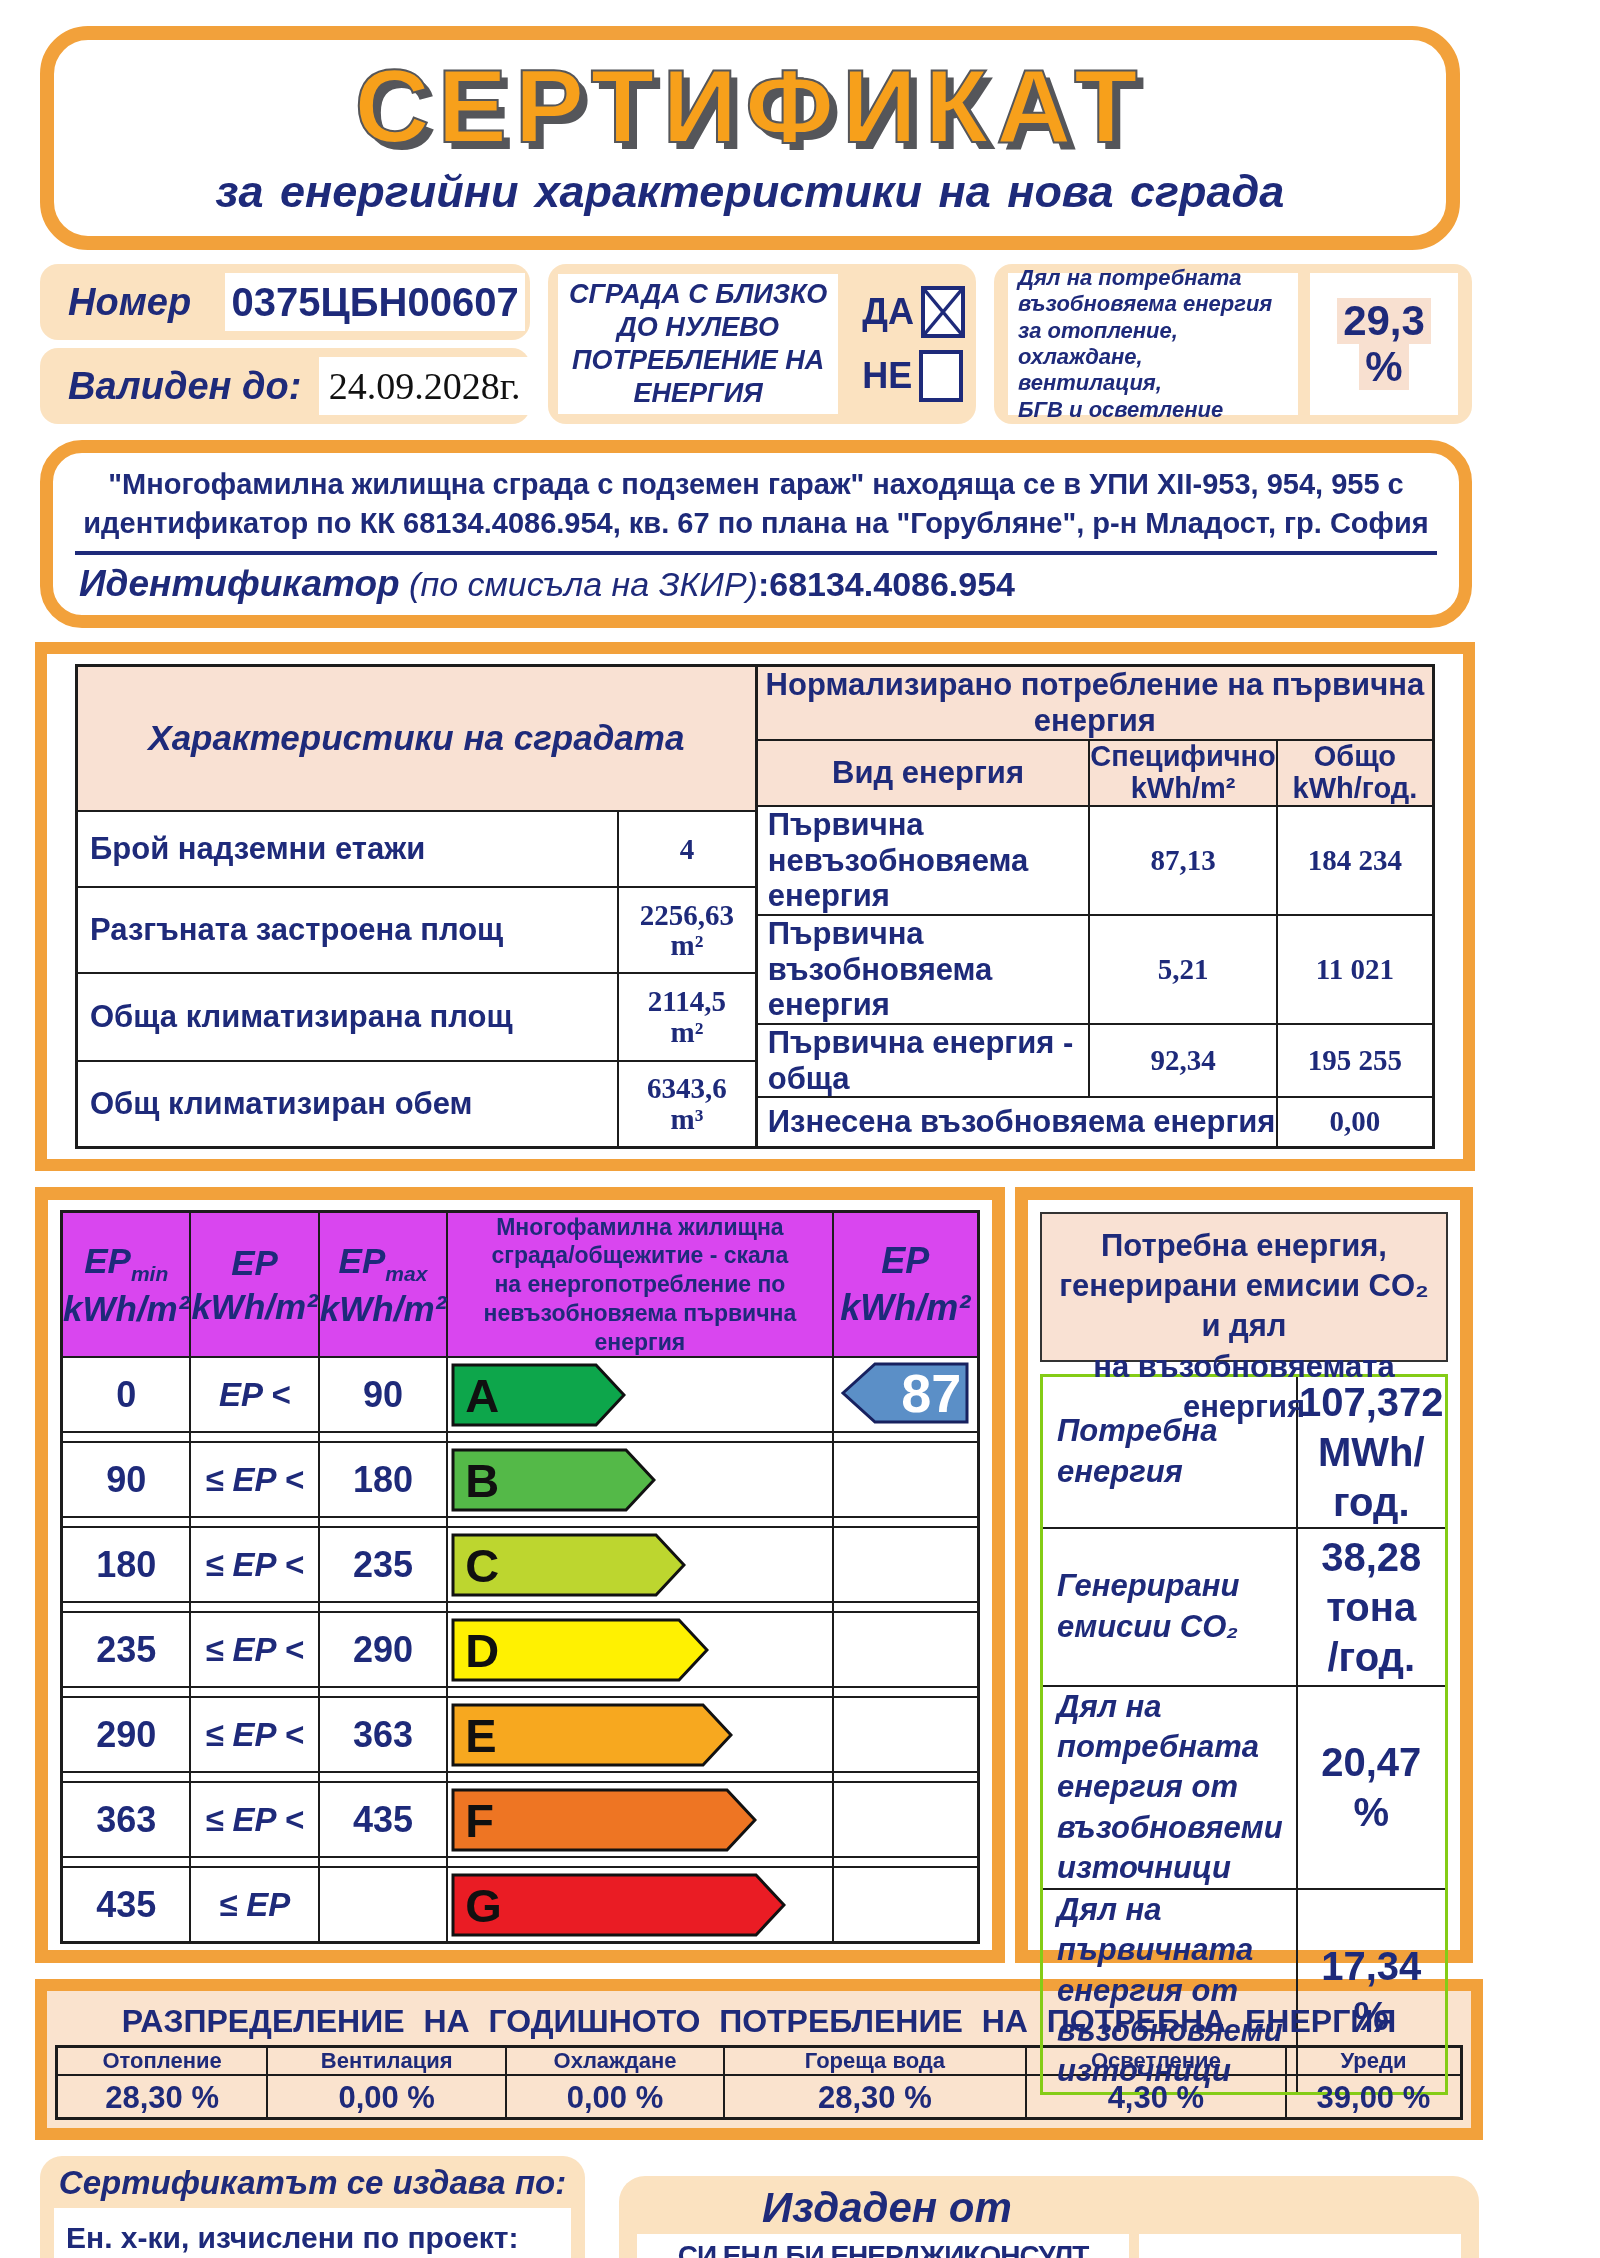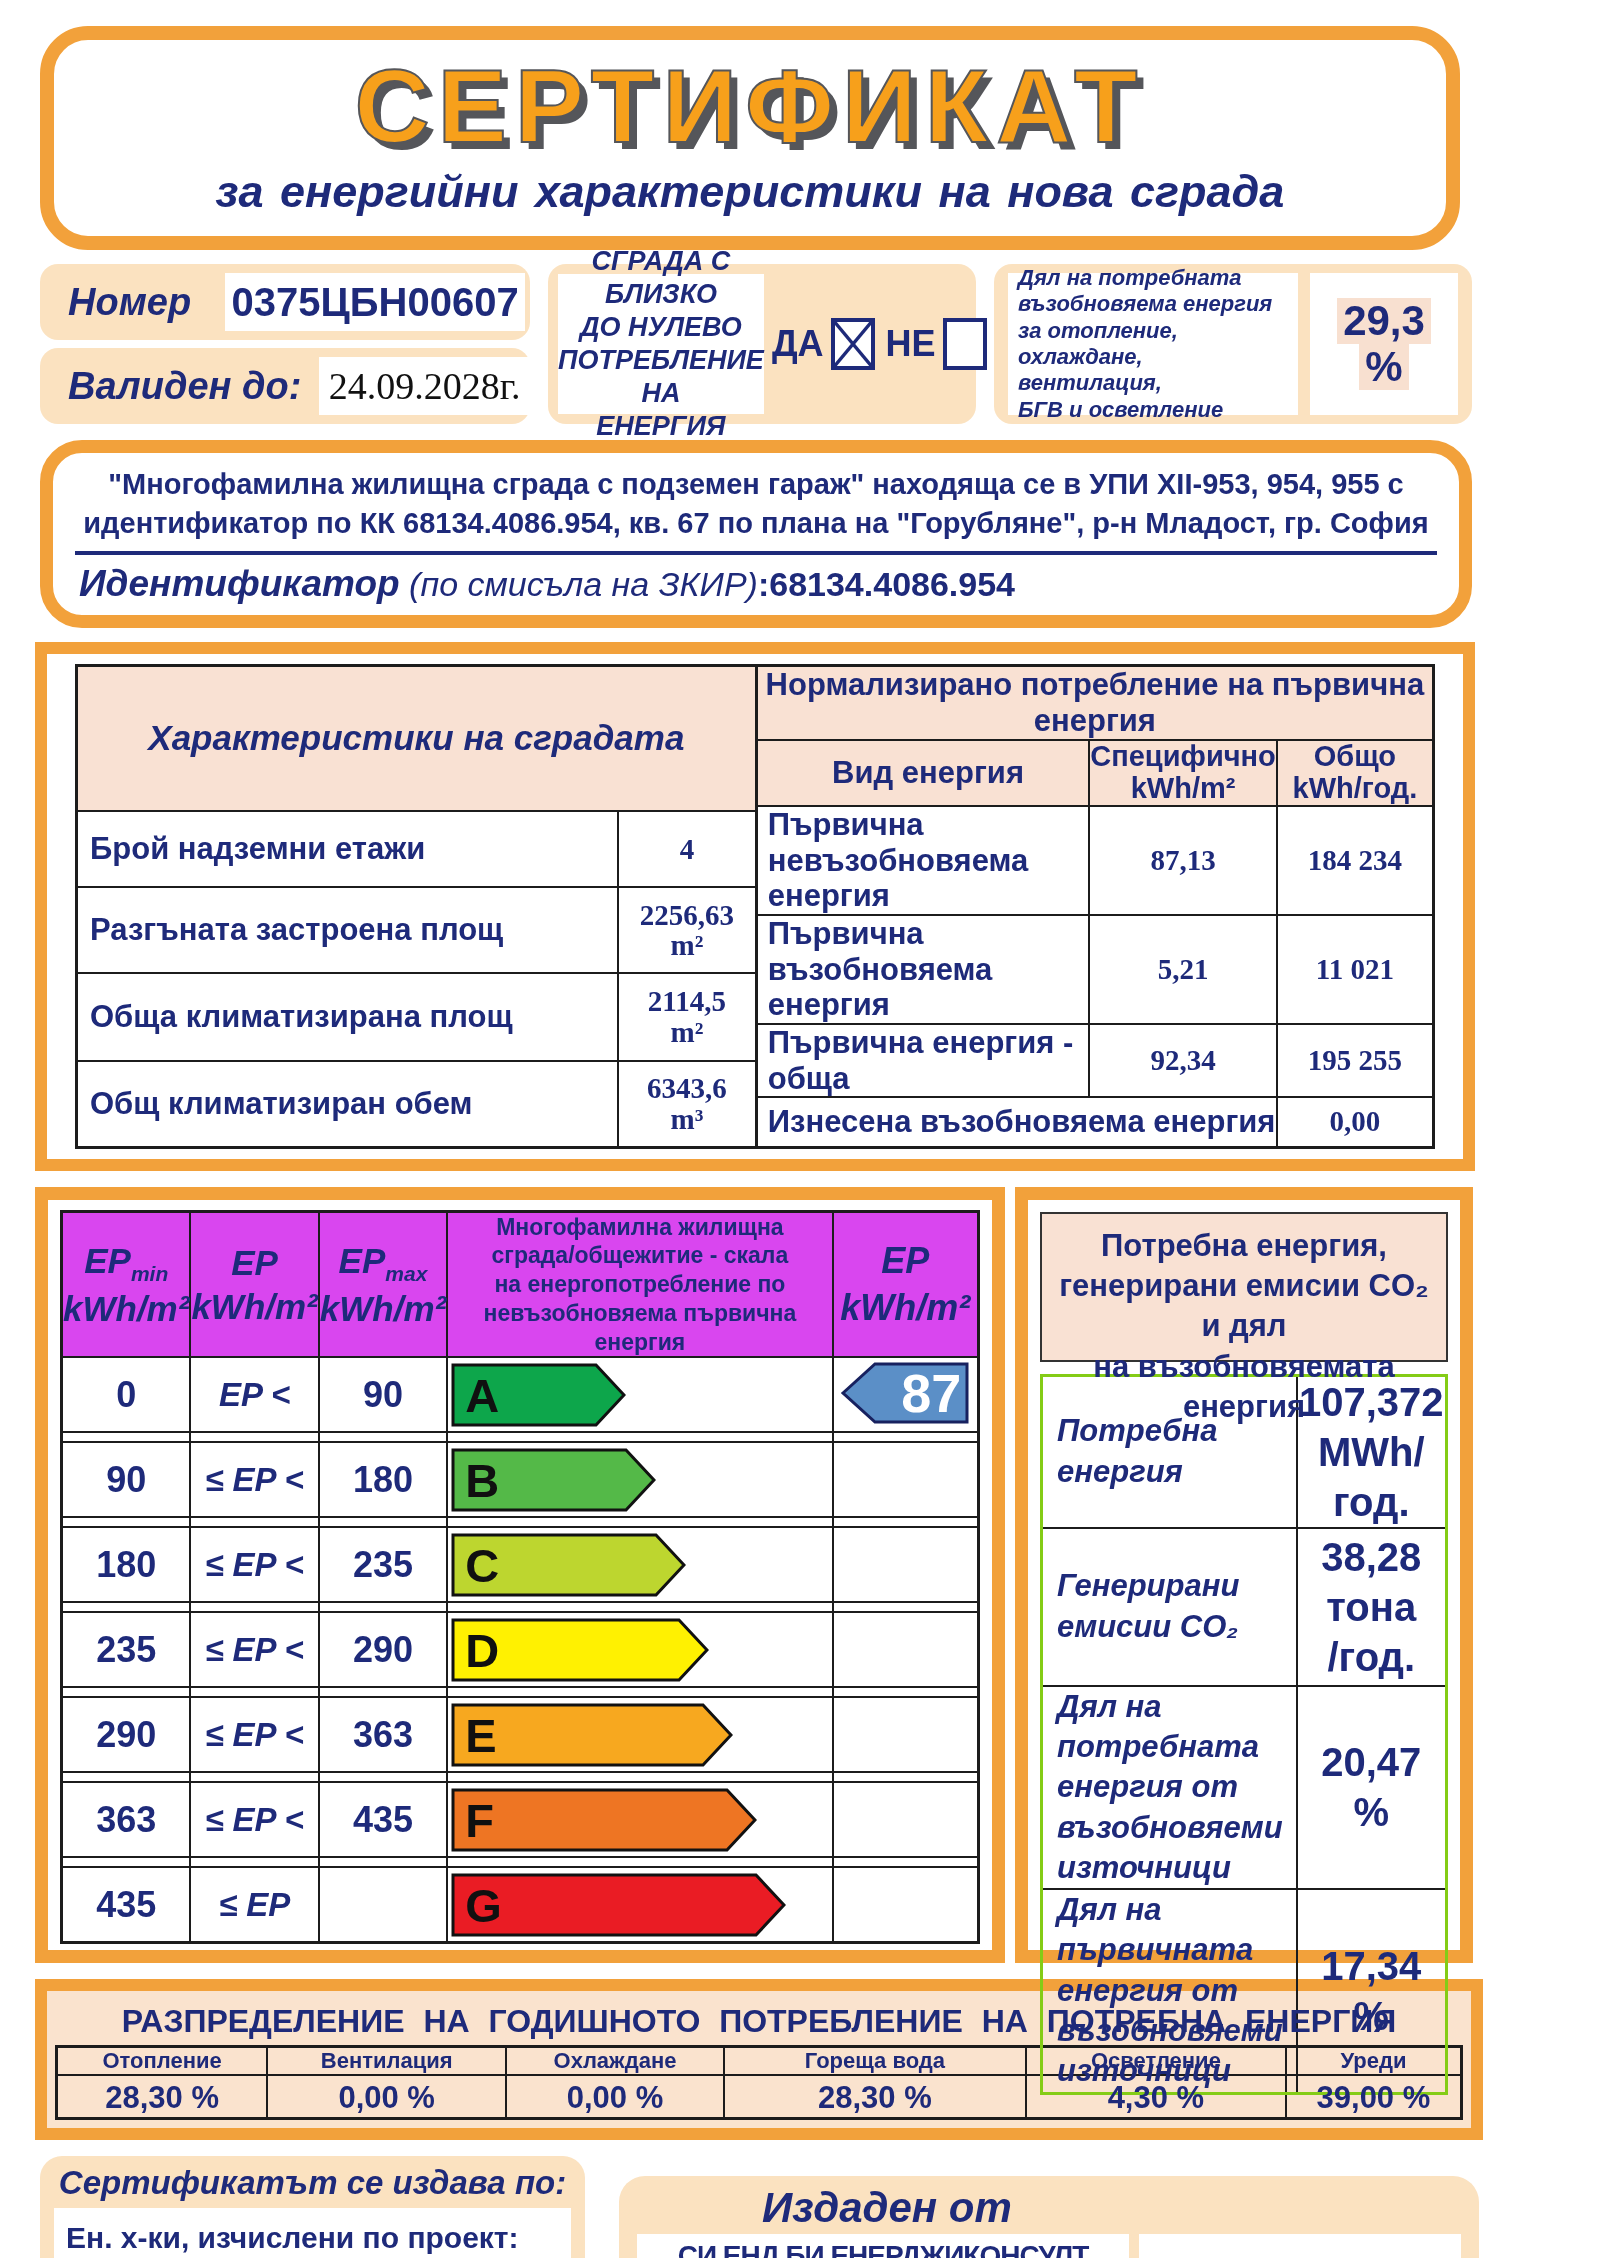--- a/index.html
+++ b/index.html
@@ -20,21 +20,21 @@
   .col-left { width: 490px; display: flex; flex-direction: column; gap: 8px; }
   .meta-box { height: 76px; display: flex; align-items: center; }
   .meta-label { font-size: 38px; font-weight: bold; font-style: italic; margin-left: 28px; white-space: nowrap; }
   .white-field { background: #fff; height: 58px; display: flex; align-items: center; justify-content: center; }
   .num-field { width: 300px; margin-left: 34px; font-size: 40px; font-weight: bold; }
   .date-field { width: 215px; margin-left: 18px; font-family: "Liberation Serif","DejaVu Serif",serif;
                 font-size: 38px; color: #111; font-weight: normal; }
   .nzeb-box { width: 428px; height: 160px; display: flex; align-items: center; padding: 10px; }
   .nzeb-text { background: #fff; width: 300px; height: 140px; display: flex; align-items: center; justify-content: center;
     text-align: center; font-size: 27px; font-weight: bold; font-style: italic; white-space: pre-line; line-height: 1.22; }
-  .yn-col { flex: 1; display: flex; flex-direction: row; gap: 10px; padding-left: 8px; }
+  .yn-col { flex: 1; display: flex; flex-direction: column; gap: 10px; padding-left: 24px; }
   .yn-row { display: flex; align-items: center; gap: 6px; }
   .yn-label { font-size: 36px; font-weight: bold; }
   .res-box { width: 478px; height: 160px; display: flex; align-items: center; }
   .res-text { background: #fff; margin-left: 14px; width: 290px; height: 142px; padding: 6px 10px;
     font-size: 22px; font-weight: bold; font-style: italic; white-space: pre-line; line-height: 1.2;
     display: flex; align-items: center; }
   .res-value-box { background: #fff; margin-left: 12px; width: 148px; height: 142px;
     display: flex; flex-direction: column; align-items: center; justify-content: center; }
   .res-value, .res-unit { font-size: 42px; font-weight: bold; background: #F8E0D0; padding: 0 6px; line-height: 1.1; }
 

